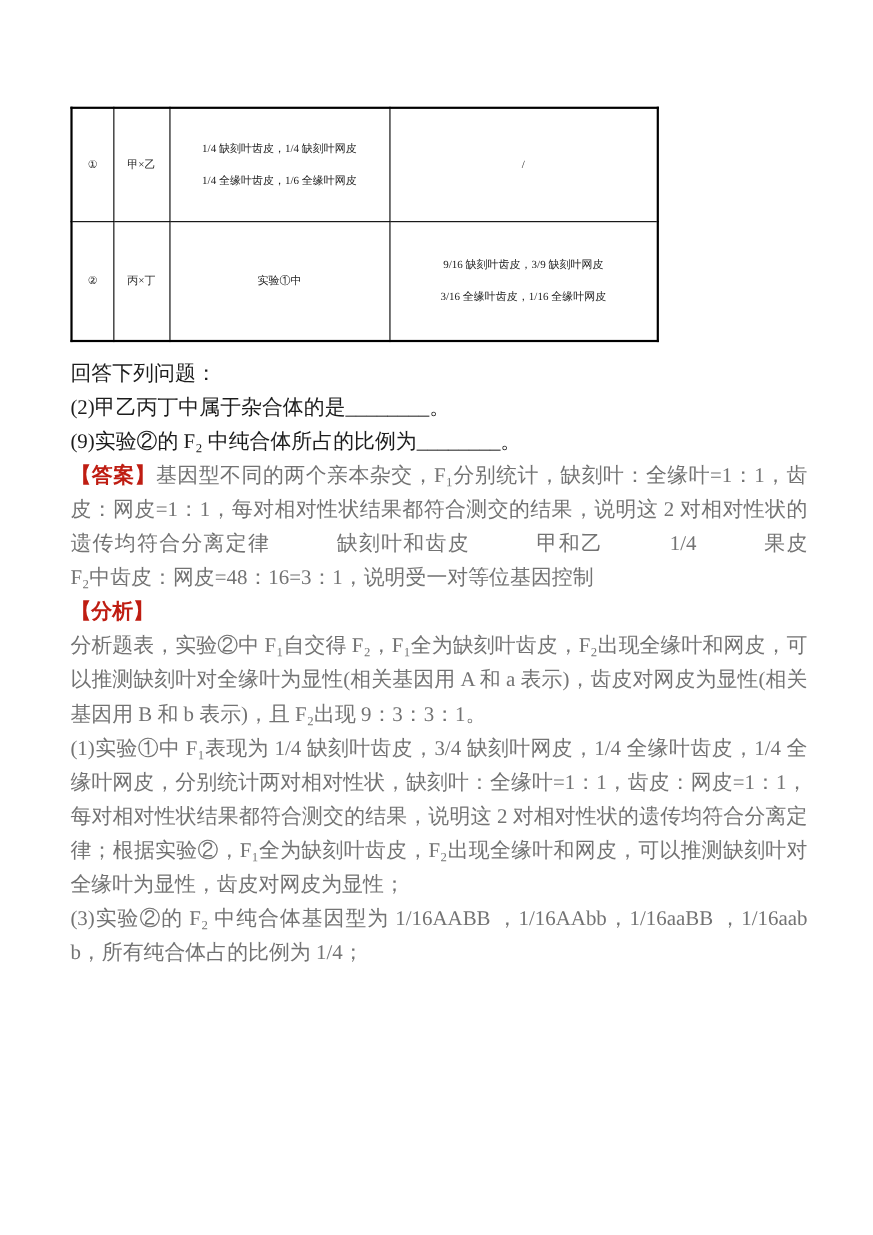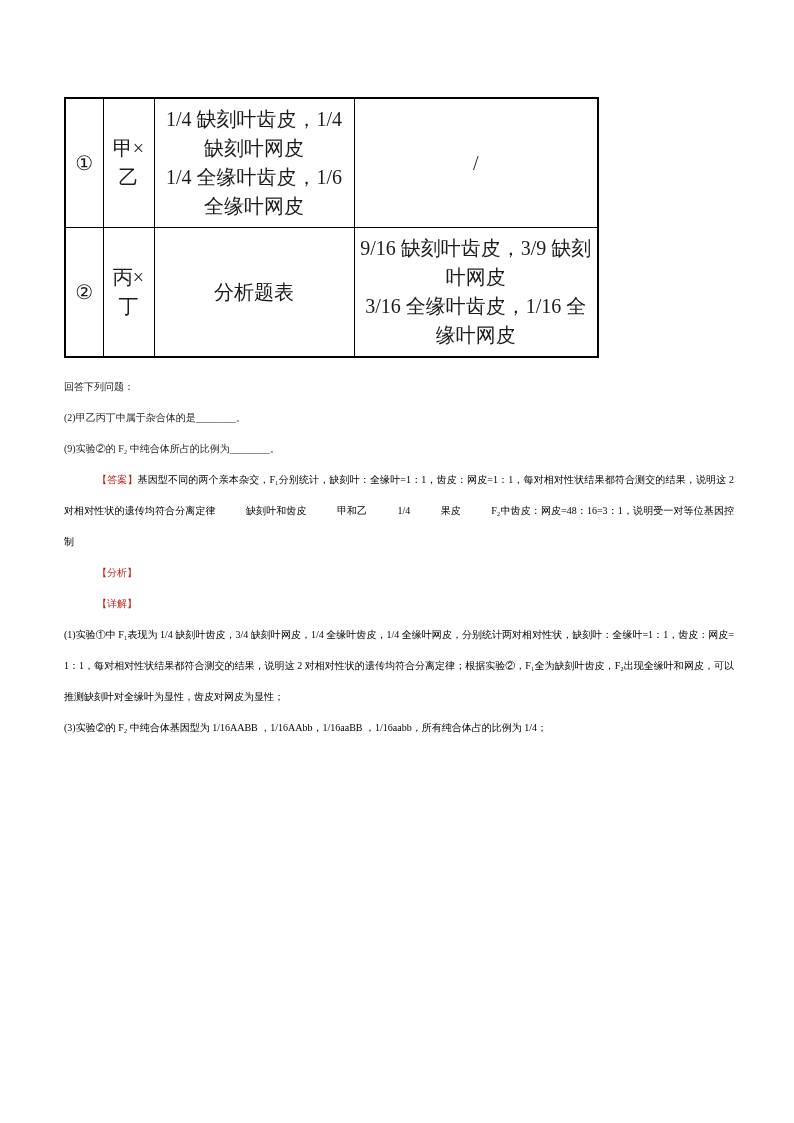--- a/index.html
+++ b/index.html
@@ -25,38 +25,38 @@
     border-collapse: collapse;
     table-layout: fixed;
     width: 533px;
     margin: 0 0 13px 0;
     border: 2px solid #000;
   }
   table.cross-table td {
     border: 1px solid #000;
     text-align: center;
     vertical-align: middle;
-    font-size: 20px;
+    font-size: 10px;
     line-height: 29px;
-    padding: 6px 4px;
+    padding: 18px 4px;
     overflow: hidden;
   }
   tr.row-1 td { height: 66px; }
   tr.row-2 td { height: 71px; }
   .cell-line { text-align: center; }
   p.doc-line {
     margin: 0;
-    font-size: 10px;
+    font-size: 19px;
     line-height: 31px;
     text-align: justify;
     white-space: pre-wrap;
     word-break: break-all;
   }
-  .red   { color: #000000; }
-  .label { color: #bf1d12; font-weight: normal; margin-left: 33px; }
+  .red   { color: #737373; }
+  .label { color: #bf1d12; font-weight: bold; }
 </style>
 </head>
 <body>
 
 <div class="page">
 
   <table class="cross-table">
     <colgroup>
       <col style="width:38px">
       <col style="width:51px">
@@ -72,35 +72,35 @@
         <div class="cell-line">1/4 全缘叶齿皮，1/6 全缘叶网皮</div>
       </td>
       <td>
         <div class="cell-line">/</div>
       </td>
     </tr>
     <tr class="row-2">
       <td>②</td>
       <td>丙×丁</td>
       <td>
-        <div class="cell-line">分析题表</div>
+        <div class="cell-line">实验①中</div>
       </td>
       <td>
         <div class="cell-line">9/16 缺刻叶齿皮，3/9 缺刻叶网皮</div>
         <div class="cell-line">3/16 全缘叶齿皮，1/16 全缘叶网皮</div>
       </td>
     </tr>
   </tbody>
     </table>
 
   <p class="doc-line">回答下列问题：</p>
   <p class="doc-line">(2)甲乙丙丁中属于杂合体的是________。</p>
   <p class="doc-line">(9)实验②的 F₂ 中纯合体所占的比例为________。</p>
 
   <p class="doc-line"><span class="label">【答案】</span><span class="red">基因型不同的两个亲本杂交，F₁分别统计，缺刻叶：全缘叶=1：1，齿皮：网皮=1：1，每对相对性状结果都符合测交的结果，说明这 2 对相对性状的遗传均符合分离定律　　　缺刻叶和齿皮　　　甲和乙　　　1/4　　　果皮　　　F₂中齿皮：网皮=48：16=3：1，说明受一对等位基因控制</span></p>
 
   <p class="doc-line"><span class="label">【分析】</span></p>
+  <p class="doc-line red">分析题表，实验②中 F₁自交得 F₂，F₁全为缺刻叶齿皮，F₂出现全缘叶和网皮，可以推测缺刻叶对全缘叶为显性(相关基因用 A 和 a 表示)，齿皮对网皮为显性(相关基因用 B 和 b 表示)，且 F₂出现 9：3：3：1。</p>
 
-  <p class="doc-line"><span class="label">【详解】</span></p>
   <p class="doc-line red">(1)实验①中 F₁表现为 1/4 缺刻叶齿皮，3/4 缺刻叶网皮，1/4 全缘叶齿皮，1/4 全缘叶网皮，分别统计两对相对性状，缺刻叶：全缘叶=1：1，齿皮：网皮=1：1，每对相对性状结果都符合测交的结果，说明这 2 对相对性状的遗传均符合分离定律；根据实验②，F₁全为缺刻叶齿皮，F₂出现全缘叶和网皮，可以推测缺刻叶对全缘叶为显性，齿皮对网皮为显性；</p>
   <p class="doc-line red">(3)实验②的 F₂ 中纯合体基因型为 1/16AABB ，1/16AAbb，1/16aaBB ，1/16aabb，所有纯合体占的比例为 1/4；</p>
 
 </div>
 
 </body></html>

